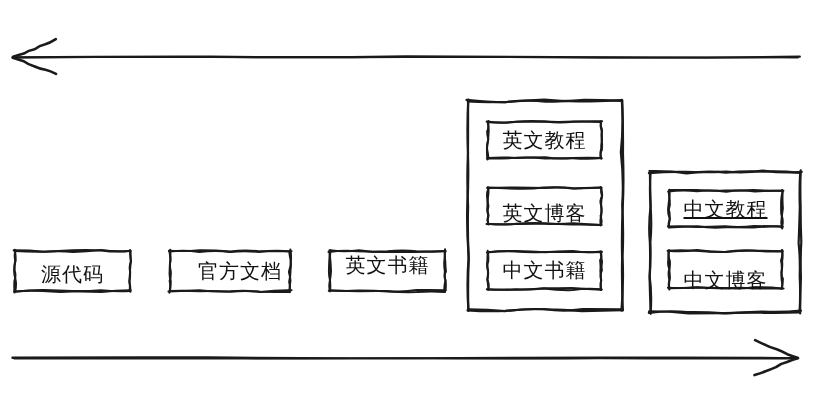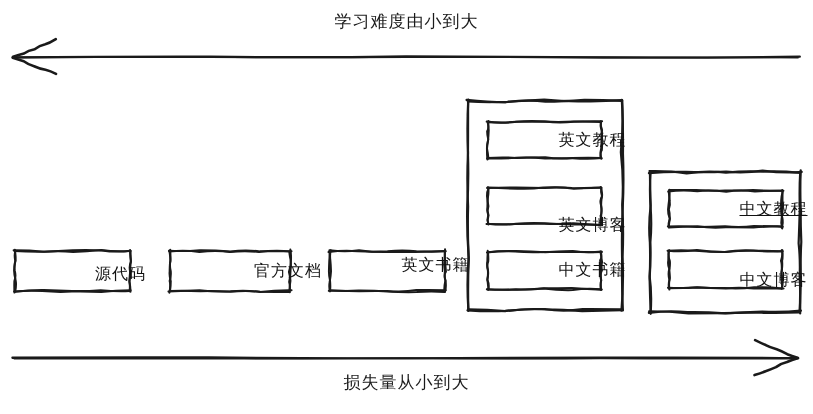--- a/index.html
+++ b/index.html
@@ -34,26 +34,25 @@
     font-family: "DejaVu Sans", "Liberation Sans", sans-serif;
   }
   #top-axis-label { top: 10px; }
   #bottom-axis-label { top: 371px; }
 
   .node-label {
     position: absolute;
     display: flex;
     align-items: center;
     justify-content: center;
-    font-size: 16px;
+    font-size: 20px;
     color: #111111;
     letter-spacing: 1px;
     white-space: nowrap;
     pointer-events: none;
-    padding-left: 48px;
   }
   .hit {
     position: absolute;
     background: transparent;
   }
 </style>
 </head>
 <body>
 
 <div id="stage">
@@ -172,30 +171,28 @@
           <path d="M 781.71 288.40 Q 767.95 286.82 754.16 287.31 Q 740.04 289.15 724.59 288.11 Q 712.46 288.21 697.37 287.17 Q 683.23 288.09 668.84 288.24" fill="none" stroke="#1a1a1a" stroke-width="2" stroke-linecap="round" stroke-linejoin="round"></path>
           <path d="M 669.23 287.95 Q 668.87 284.27 669.40 279.82 Q 667.66 273.26 669.59 268.49 Q 670.21 263.36 669.81 260.91 Q 668.23 256.95 668.63 251.02" fill="none" stroke="#1a1a1a" stroke-width="2" stroke-linecap="round" stroke-linejoin="round"></path>
           <path d="M 667.57 250.66 Q 681.02 249.70 695.79 250.69 Q 712.25 252.08 725.96 251.92 Q 739.40 250.61 753.95 250.79 Q 768.50 250.42 782.41 251.30" fill="none" stroke="#1a1a1a" stroke-width="2" stroke-linecap="round" stroke-linejoin="round"></path>
           <path d="M 782.37 250.17 Q 782.70 255.85 780.98 260.88 Q 781.91 263.14 781.81 270.25 Q 781.19 273.65 781.69 280.28 Q 782.79 285.37 781.81 288.74" fill="none" stroke="#1a1a1a" stroke-width="2" stroke-linecap="round" stroke-linejoin="round"></path>
           <path d="M 783.56 288.38 Q 769.57 288.52 753.94 288.52 Q 738.82 286.98 725.63 288.46 Q 709.80 288.24 696.63 287.54 Q 681.85 288.48 667.95 287.79" fill="none" stroke="#1a1a1a" stroke-width="2" stroke-linecap="round" stroke-linejoin="round"></path>
           <path d="M 669.41 289.57 Q 667.80 284.62 669.92 278.19 Q 669.90 275.69 669.20 268.68 Q 667.53 264.67 668.30 260.37 Q 668.37 253.97 669.20 250.34" fill="none" stroke="#1a1a1a" stroke-width="2" stroke-linecap="round" stroke-linejoin="round"></path>
         </g>
       </g>
   </svg>
 
-  <div class="axis-label" id="top-axis-label">学习难度由小到大</div>
-
-  <div class="axis-label" id="bottom-axis-label">损失量从小到大</div>
+
 
   <div id="label-layer">
       <div class="node-label" style="left: 15px; top: 254px; width: 115px; height: 40px;">源代码</div>
       <div class="node-label" style="left: 170px; top: 251px; width: 140px; height: 40px;">官方文档</div>
       <div class="node-label" style="left: 330px; top: 251px; width: 115px; height: 28px; text-align: center;">英文书籍</div>
       <div class="node-label" style="left: 488px; top: 122px; width: 113px; height: 36px;">英文教程</div>
-      <div class="node-label" style="left: 488px; top: 200px; width: 113px; height: 50px;">英文博客</div>
+      <div class="node-label" style="left: 488px; top: 188px; width: 113px; height: 50px;">英文博客</div>
       <div class="node-label" style="left: 488px; top: 252px; width: 113px; height: 37px;">中文书籍</div>
       <div class="node-label" style="left: 669px; top: 191px; width: 113px; height: 36px; text-decoration: underline;">中文教程</div>
       <div class="node-label" style="left: 669px; top: 262px; width: 113px; height: 37px;">中文博客</div>
     </div>
 
 <div class="hit" style="left: 15px; top: 251px; width: 115px; height: 40px;"></div>
     <div class="hit" style="left: 170px; top: 251px; width: 120px; height: 40px;"></div>
     <div class="hit" style="left: 330px; top: 251px; width: 115px; height: 40px;"></div>
     <div class="hit" style="left: 468px; top: 101px; width: 154px; height: 209px;"></div>
     <div class="hit" style="left: 488px; top: 122px; width: 113px; height: 36px;"></div>

